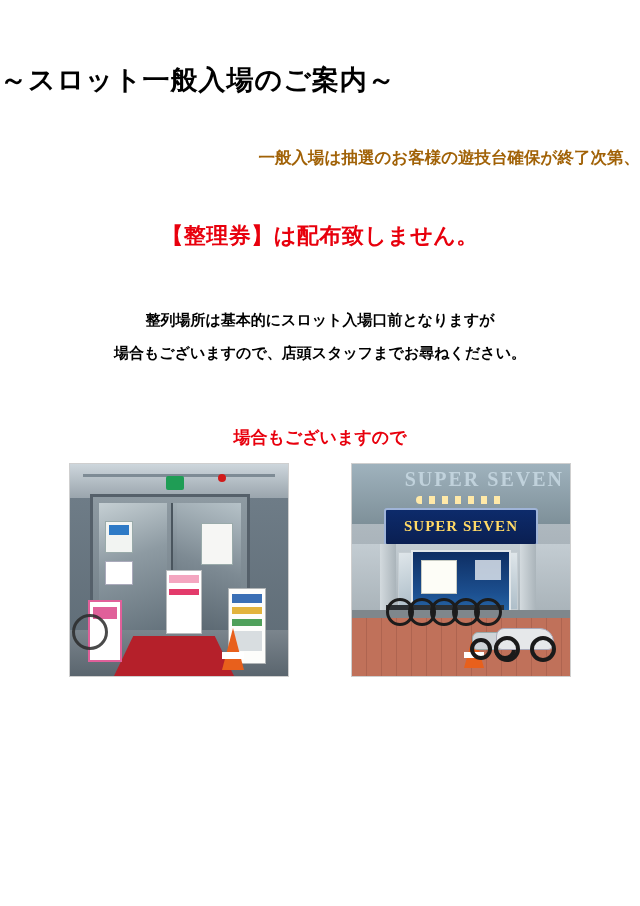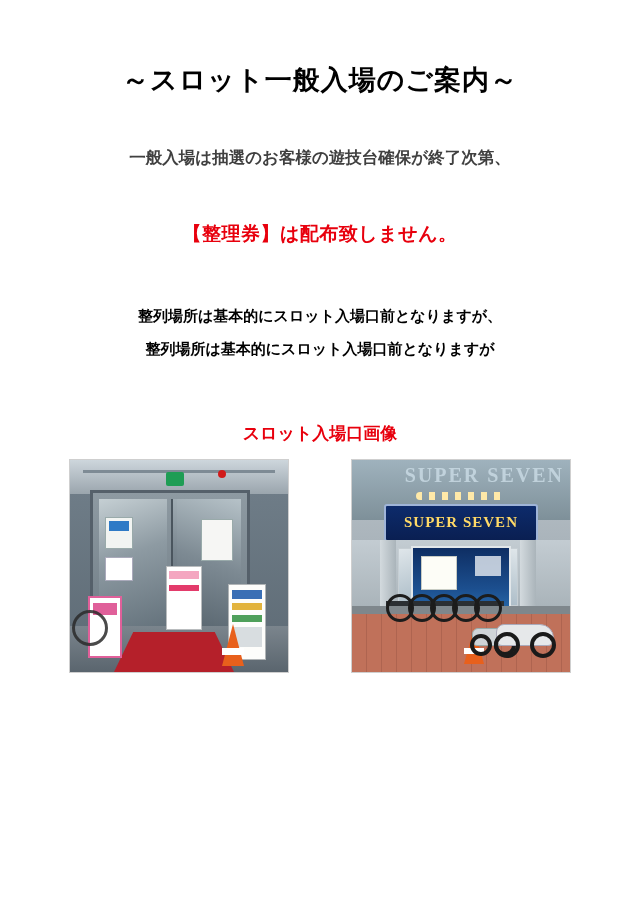--- a/index.html
+++ b/index.html
@@ -15,39 +15,39 @@
     overflow: hidden;
   }
   .page {
     position: relative;
     width: 640px;
     height: 906px;
     background: #ffffff;
     box-sizing: border-box;
   }
   .title {
-    text-align: center;
+    text-align: left;
     font-size: 27px;
     font-weight: bold;
     letter-spacing: 1px;
     margin-top: 62px;
     color: #000;
   }
   .intro {
-    text-align: center;
+    text-align: right;
     margin-top: 44px;
     font-size: 16.5px;
     font-weight: bold;
     line-height: 1.85;
-    color: #404040;
+    color: #a16207;
   }
   .notice {
     text-align: center;
     margin-top: 48px;
-    font-size: 19px;
+    font-size: 22px;
     font-weight: bold;
     color: #e8000d;
     letter-spacing: 0.5px;
   }
   .detail {
     text-align: center;
     margin-top: 52px;
     font-size: 15px;
     font-weight: bold;
     line-height: 2.25;
@@ -327,26 +327,26 @@
 
   <h1 class="title">～スロット一般入場のご案内～</h1>
 
   <div class="intro">
     <div>一般入場は抽選のお客様の遊技台確保が終了次第、</div>
   </div>
 
   <div class="notice">【整理券】は配布致しません。</div>
 
   <div class="detail">
-    <div>整列場所は基本的にスロット入場口前となりますが、</div>
     <div>整列場所は基本的にスロット入場口前となりますが</div>
+    <div>場合もございますので、店頭スタッフまでお尋ねください。</div>
   </div>
 
   <div class="captions">
-    <div class="caption">スロット入場口画像</div>
+    <div class="caption">場合もございますので</div>
   </div>
 
   <div class="photos">
 
     <div class="photo p1">
       <div class="ceiling">
           <div class="ceil-line"></div>
         </div>
       <div class="green-sign"></div>
       <div class="red-alarm"></div>

